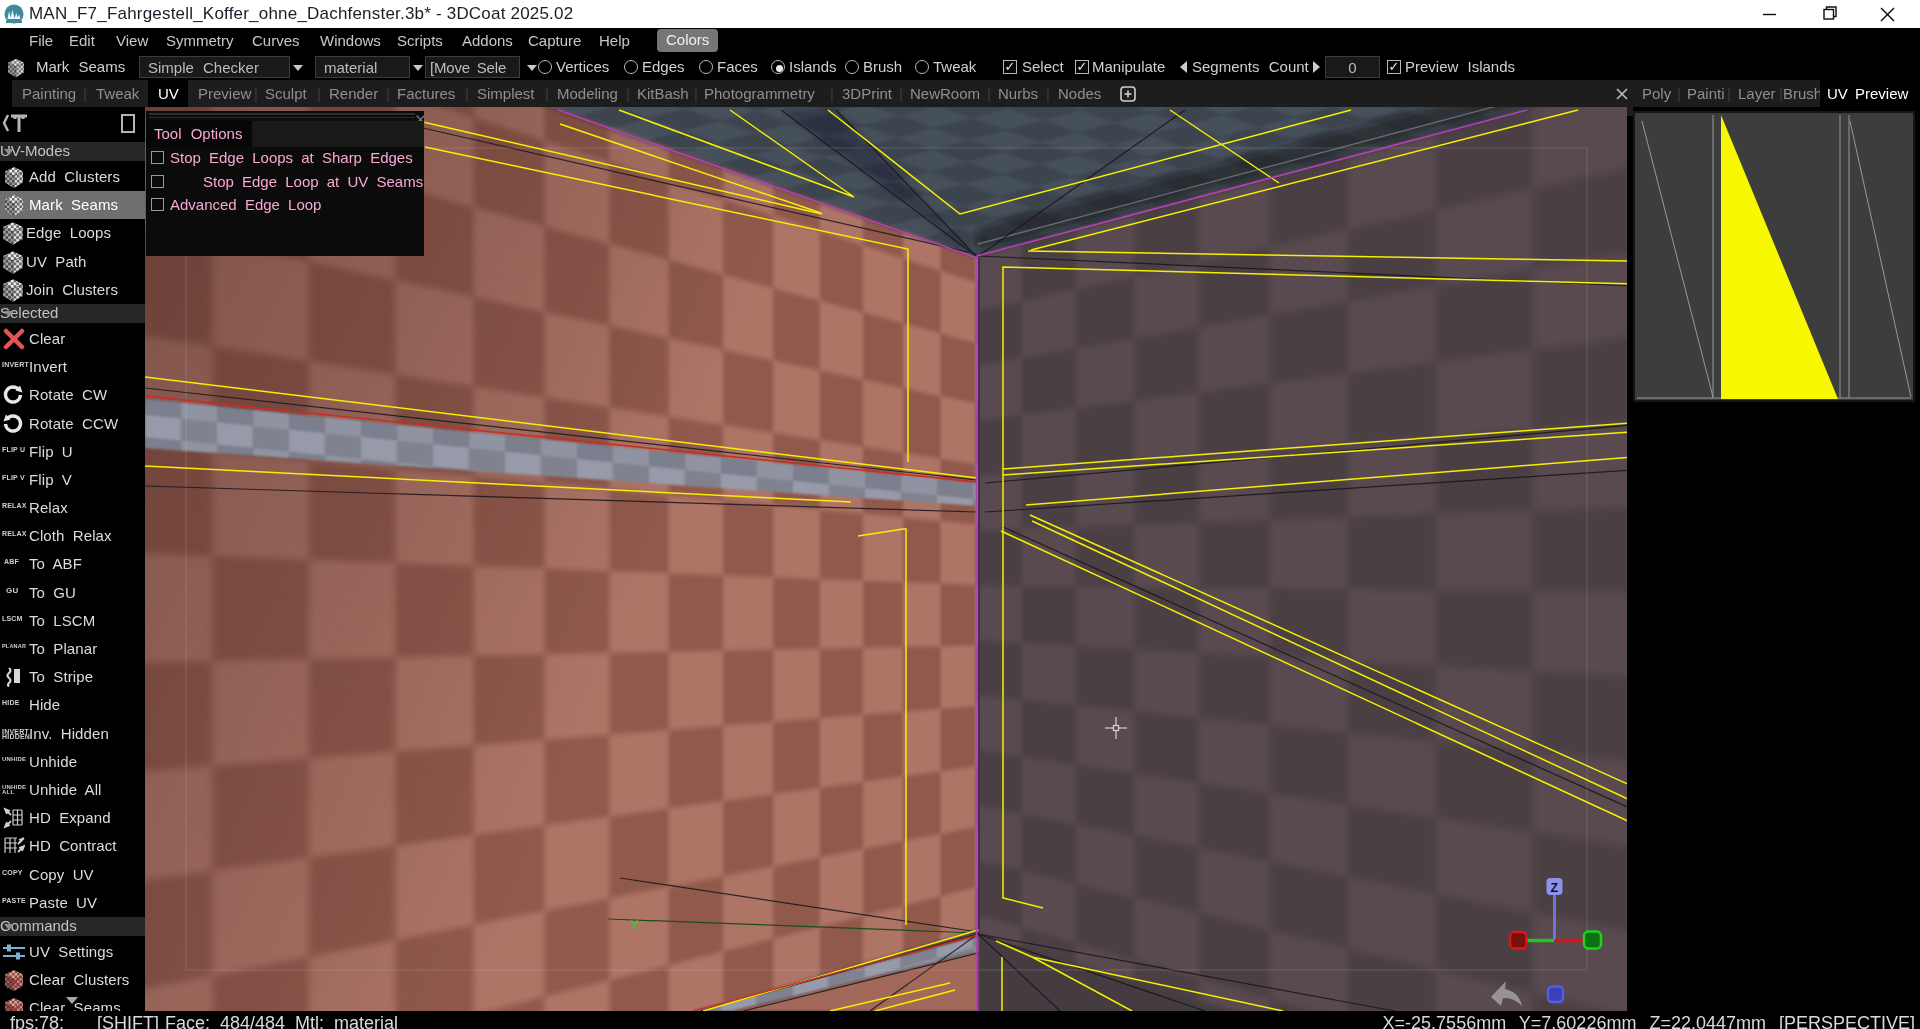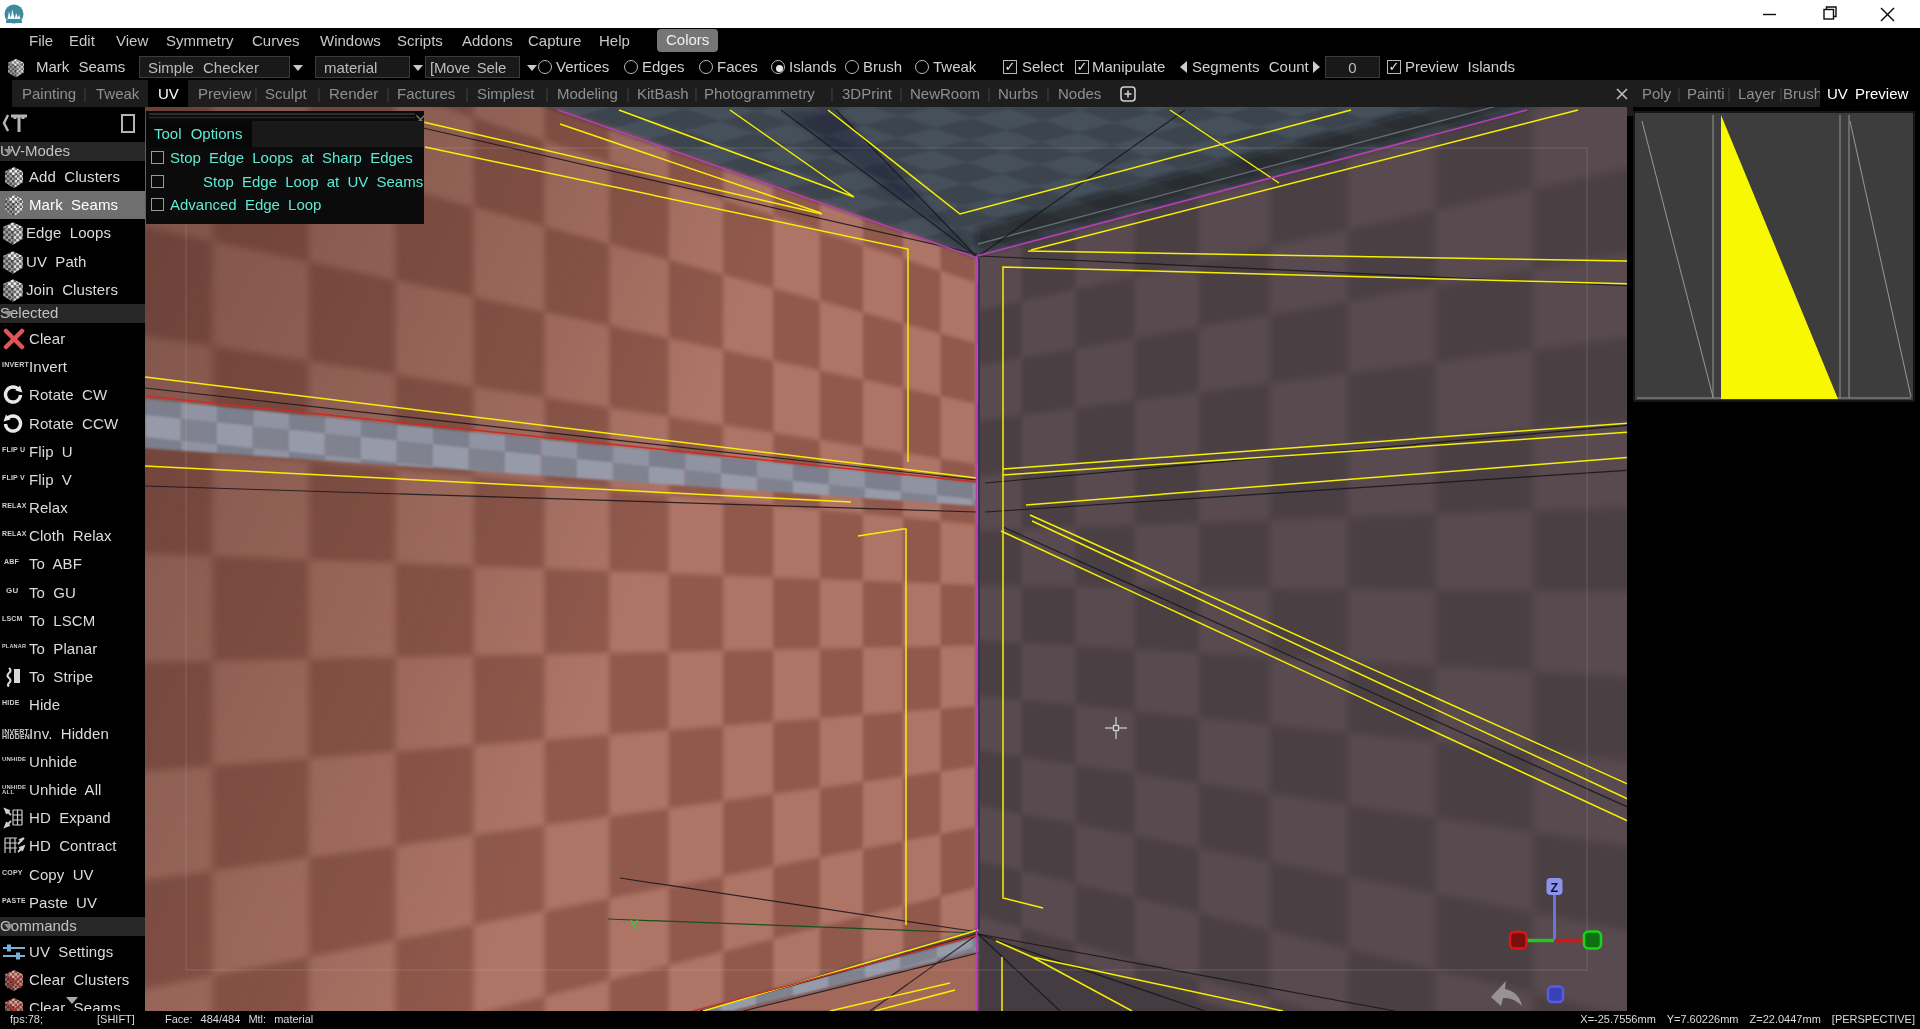--- a/index.html
+++ b/index.html
@@ -14,40 +14,41 @@
   #tabbar { position:absolute; left:12px; top:80px; width:1632px; height:36px; background:#1d1d1d; color:#8f8f8f; font-size:15px; }
   #tabbar span.tb { position:absolute; top:5px; white-space:nowrap; }
   #tabbar span.sep { position:absolute; top:5px; color:#3d3d3d; }
   #rtabs span.sep { position:absolute; top:5px; color:#3d3d3d; }
   #sidebar { position:absolute; left:0; top:107px; width:145px; height:904px; background:#000; color:#d6d6d6; font-size:15px; overflow:hidden;}
   #rightpanel { position:absolute; left:1633px; top:107px; width:287px; height:904px; background:#000; }
   #rtabs span.tb { position:absolute; top:5px; white-space:nowrap; }
   #rtabs { position:absolute; left:1632px; top:80px; width:288px; height:27px; background:#1d1d1d; color:#8f8f8f; font-size:15px; }
   #viewport { position:absolute; left:145px; top:107px; width:1482px; height:904px; overflow:hidden; background:#443c40; }
   .wall { position:absolute; left:0; top:0; transform-origin:0 0; }
-  #statusbar { position:absolute; left:0; top:1011px; width:1920px; height:18px; background:#000; color:#dadada; font-size:11px; }
+  #statusbar { position:absolute; left:0; top:1011px; width:1920px; height:18px; background:#000; color:#dadada; font-size:18px; }
   .radio { position:absolute; top:6px; width:14px; height:14px; border:1.5px solid #b9b9b9; border-radius:50%; background:#000; }
   .chk { position:absolute; top:6px; width:14px; height:14px; border:1.5px solid #b9b9b9; background:#050505; color:#e8e8e8; font-size:13px; line-height:11px; text-align:center;}
   .ddl { position:absolute; top:2px; height:22px; background:#191919; border:1px solid #3c3c3c; color:#bcbcbc; font-size:15px; padding-top:2px; padding-left:8px; word-spacing:5px; white-space:nowrap; overflow:hidden;}
   .arr { position:absolute; top:11px; width:0; height:0; border-left:5px solid transparent; border-right:5px solid transparent; border-top:6px solid #c9c9c9; }
   .hdr { position:relative; height:19px; background:#272727; color:#c2c2c2; text-align:left; font-size:15px; line-height:18px; margin-bottom:2px;}
   .hdr .tri { position:absolute; left:4px; top:7px; width:0; height:0; border-left:5px solid transparent; border-right:5px solid transparent; border-top:6px solid #8f8f8f; }
   .row { position:relative; height:28.2px; white-space:nowrap; color:#dcdcdc; }
   .row .lbl { position:absolute; left:29px; top:5px; word-spacing:4px; letter-spacing:0.1px;}
   .row .ic { position:absolute; left:1px; top:1px; }
   .row .tic { position:absolute; left:2px; top:9px; font-size:7px; font-weight:bold; color:#cfcfcf; letter-spacing:0.2px; line-height:5.5px;}
 </style></head>
 <body>
 
 <div id="titlebar">
   <svg class="abs" style="left:4px;top:4px" width="20" height="20" viewBox="0 0 20 20">
     <circle cx="10" cy="10" r="9.5" fill="#3e8b9d"></circle>
     <path d="M3.5 15 L5 7.5 L6.8 13.5 L8.3 5.5 L10.6 14.5 L12.2 9 L13.8 13.5 L15.2 10.5 L16.4 15 Z" fill="#eef6f7"></path>
     <path d="M2 16.5 Q10 13.5 18 16.5 L18 19 L2 19 Z" fill="#3e8b9d"></path>
   </svg>
+  <span class="t">MAN_F7_Fahrgestell_Koffer_ohne_Dachfenster.3b* - 3DCoat 2025.02</span>
   <svg class="abs" style="left:1755px;top:0" width="150" height="28" viewBox="0 0 150 28">
     <g stroke="#0c0c0c" stroke-width="1.4" fill="none">
       <line x1="8" y1="14.5" x2="21" y2="14.5"></line>
       <rect x="69" y="9.5" width="9.5" height="9.5"></rect>
       <path d="M71.5 9.5 V7 H81 V16.5 H78.5"></path>
       <line x1="126" y1="8" x2="139" y2="21"></line>
       <line x1="139" y1="8" x2="126" y2="21"></line>
     </g>
   </svg>
 </div>
@@ -486,21 +487,21 @@
     <path d="M1346 890 L1361 874 L1360 882 Q1374 885 1377 899 Q1368 890 1358 891 L1356 899 Z" fill="rgba(205,205,205,0.55)"></path>
 
     <g stroke="#d6d6d6" stroke-width="1.2" fill="none">
       <line x1="960" y1="621" x2="968" y2="621"></line>
         <line x1="974" y1="621" x2="982" y2="621"></line>
       <line x1="971" y1="610" x2="971" y2="618"></line>
         <line x1="971" y1="624" x2="971" y2="632"></line>
       <rect x="968.5" y="618.5" width="5" height="5"></rect>
     </g>
   </svg>
-  <div id="toolopts" class="abs" style="left:1px;top:4px;width:278px;height:113px;background:#0b0b0b;font-size:15px;color:#5eead4;">
+  <div id="toolopts" class="abs" style="left:1px;top:4px;width:278px;height:145px;background:#0b0b0b;font-size:15px;color:#f9a8d4;">
     <div class="abs" style="left:3px;top:2px;width:266px;height:1.5px;background:#2d2d2d;"></div>
     <div class="abs" style="left:3px;top:5.5px;width:266px;height:1.5px;background:#2d2d2d;"></div>
     <svg class="abs" style="left:269px;top:3px" width="11" height="11" viewBox="0 0 11 11">
         <g stroke="#777" stroke-width="1.4">
           <line x1="1.5" y1="1.5" x2="9.5" y2="9.5"></line>
           <line x1="9.5" y1="1.5" x2="1.5" y2="9.5"></line>
         </g>
       </svg>
     <div class="abs" style="left:106px;top:10px;width:172px;height:26px;background:#191919;"></div>
     <div class="abs" style="left:0px;top:10px;width:106px;height:26px;background:#070707;"></div>

